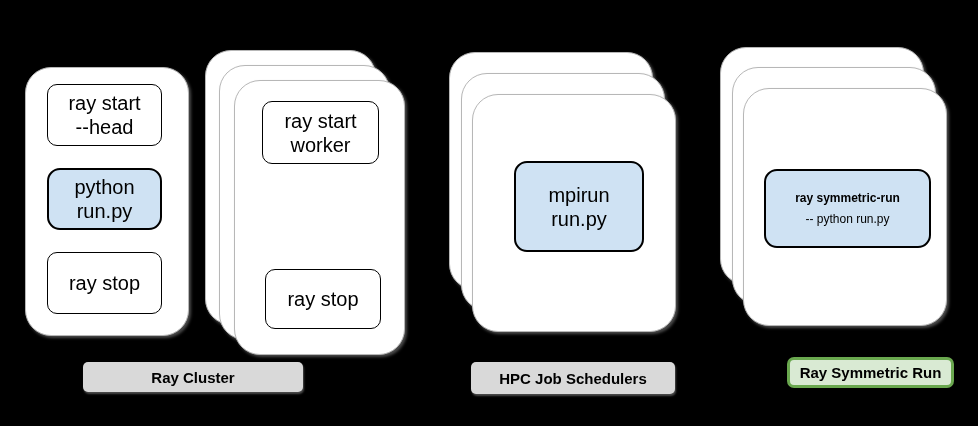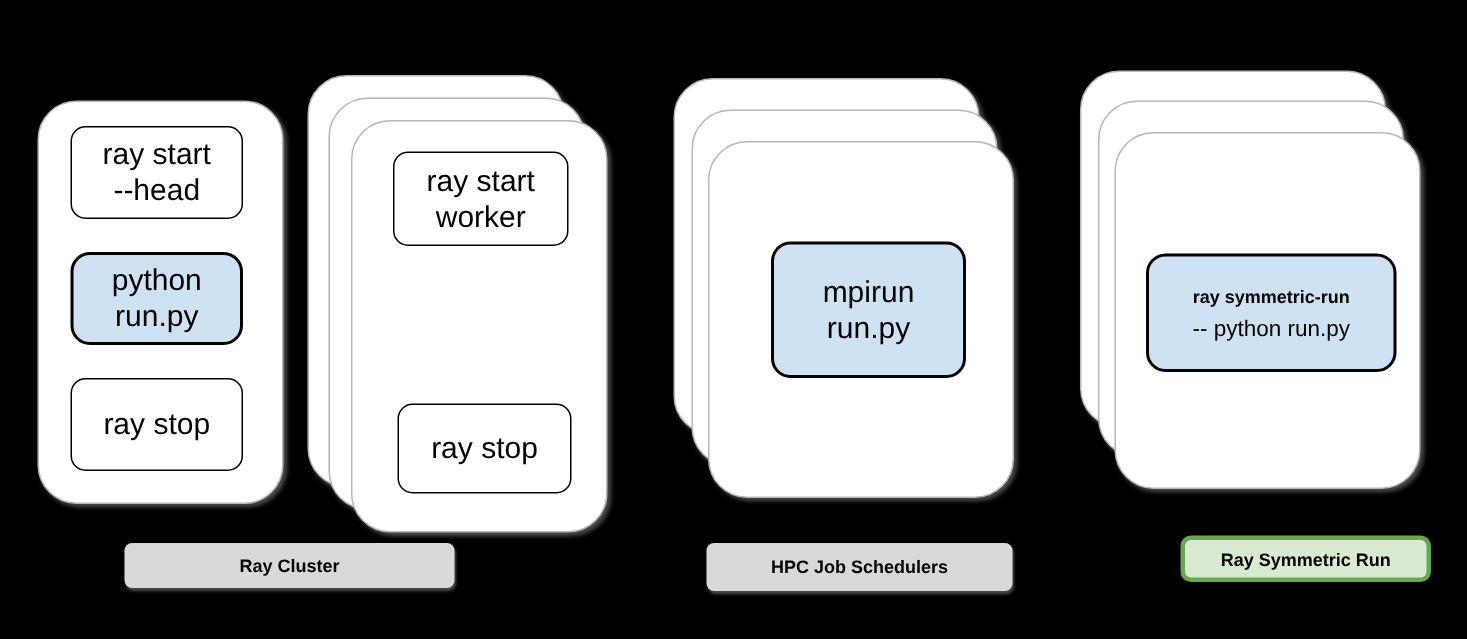--- a/index.html
+++ b/index.html
@@ -39,30 +39,30 @@
     line-height: 1.2;
     white-space: pre-line;
   }
   .cmd.blue {
     background: #cfe2f3;
     border: 2px solid #000000;
     border-radius: 13px;
   }
   .cmd.sym { flex-direction: column; }
   .sym-line1 { font-weight: bold; font-size: 12px; line-height: 22px; white-space: pre-line; }
-  .sym-line2 { font-size: 15px; line-height: 21px; white-space: pre-line; text-align: center; }
+  .sym-line2 { font-size: 12px; line-height: 21px; white-space: pre-line; text-align: center; }
   
   .badge {
     position: absolute;
     display: flex;
     align-items: center;
     justify-content: center;
     text-align: center;
     font-weight: bold;
-    font-size: 12px;
+    font-size: 15px;
     border-radius: 5px;
   }
   .badge.gray {
     background: #d9d9d9;
     box-shadow: 1px 2px 2px rgba(150,150,150,0.5);
   }
   .badge.green {
     background: #d9ead3;
     border: 3px solid #6aa84f;
     border-radius: 7px;

